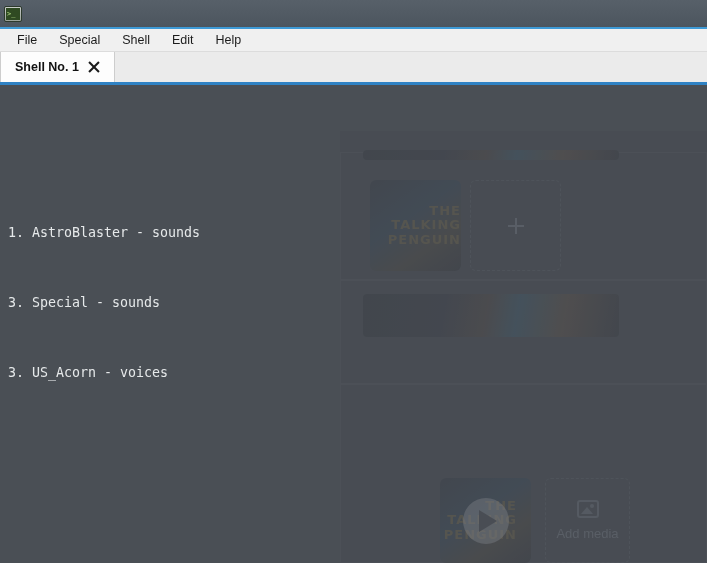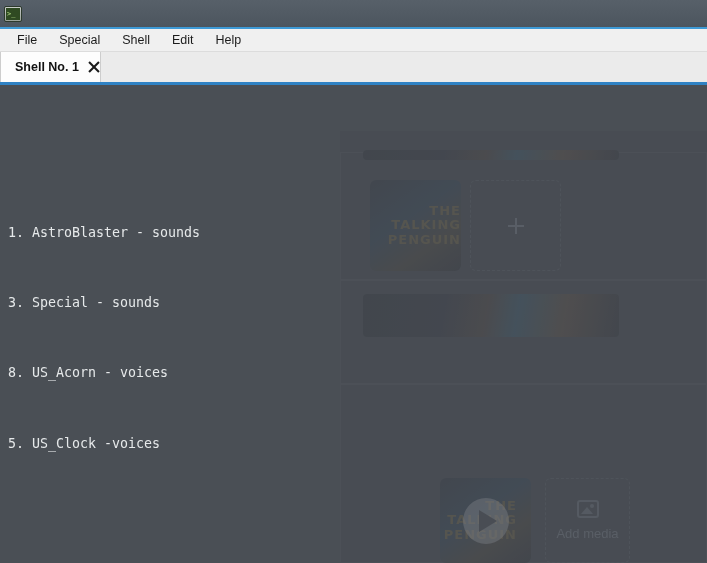--- a/index.html
+++ b/index.html
@@ -278,21 +278,21 @@
   }
   #tab-shell {
     display: flex;
     align-items: center;
     gap: 9px;
     background: #fdfdfd;
     border: 1px solid #cdcdcd;
     border-bottom: none;
     border-top: none;
     height: 30px;
-    padding: 0 0 0 14px;
+    padding: 0 14px 0 14px;
     box-sizing: border-box;
   }
   #tab-shell .tab-label {
     font-size: 12.5px;
     font-weight: bold;
     color: #111;
   }
   .x-icon {
     width: 12px; height: 12px;
     position: relative;
@@ -453,22 +453,21 @@
 </div>
 
 <div id="term-overflow">
   <div id="term-title">Talkie Predefined Vocabulary Information</div>
 </div>
 
 <div id="term-body">
   <div class="blank"></div>
   <div class="line">1. AstroBlaster - sounds</div>
   <div class="line">3. Special - sounds</div>
-  <div class="line">8. US_Acorn - voices</div>
-  <div class="line">5. US_Clock -voices</div>
+  <div class="line">3. US_Acorn - voices</div>
   
   
   
   
   
   
   
   
   
   

